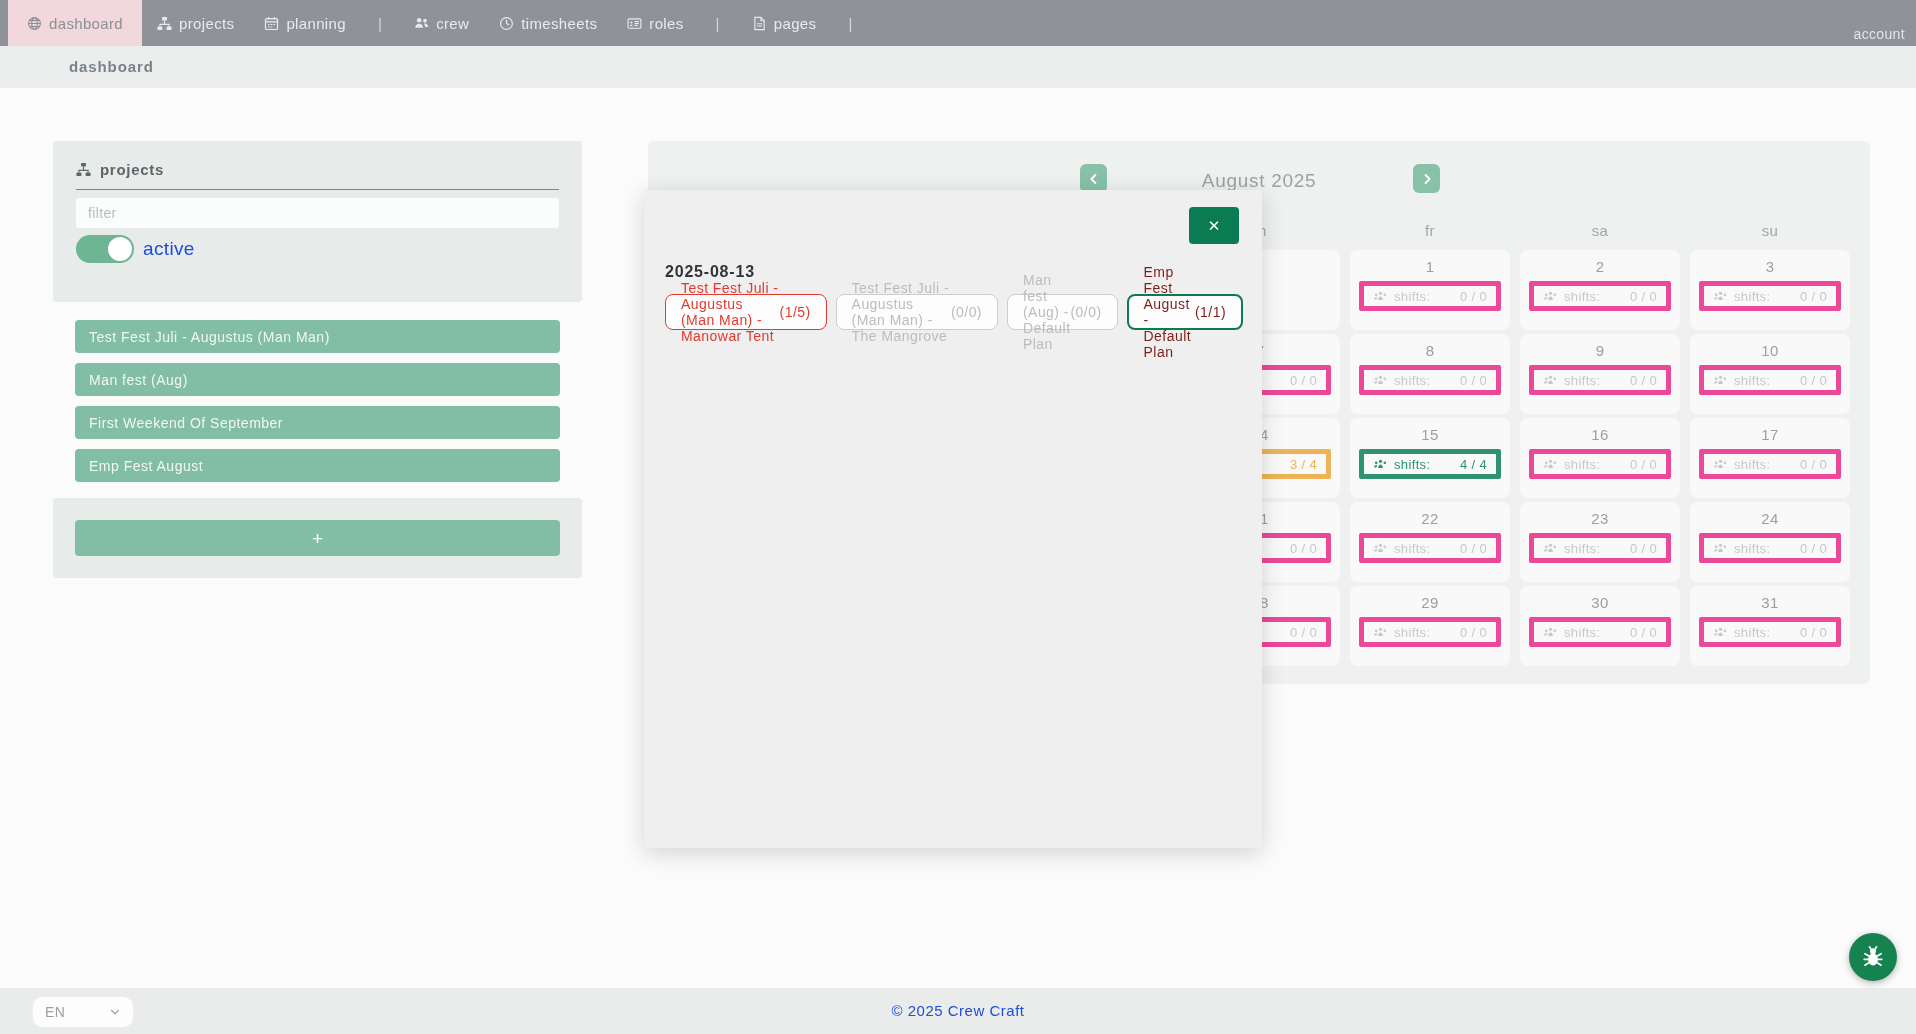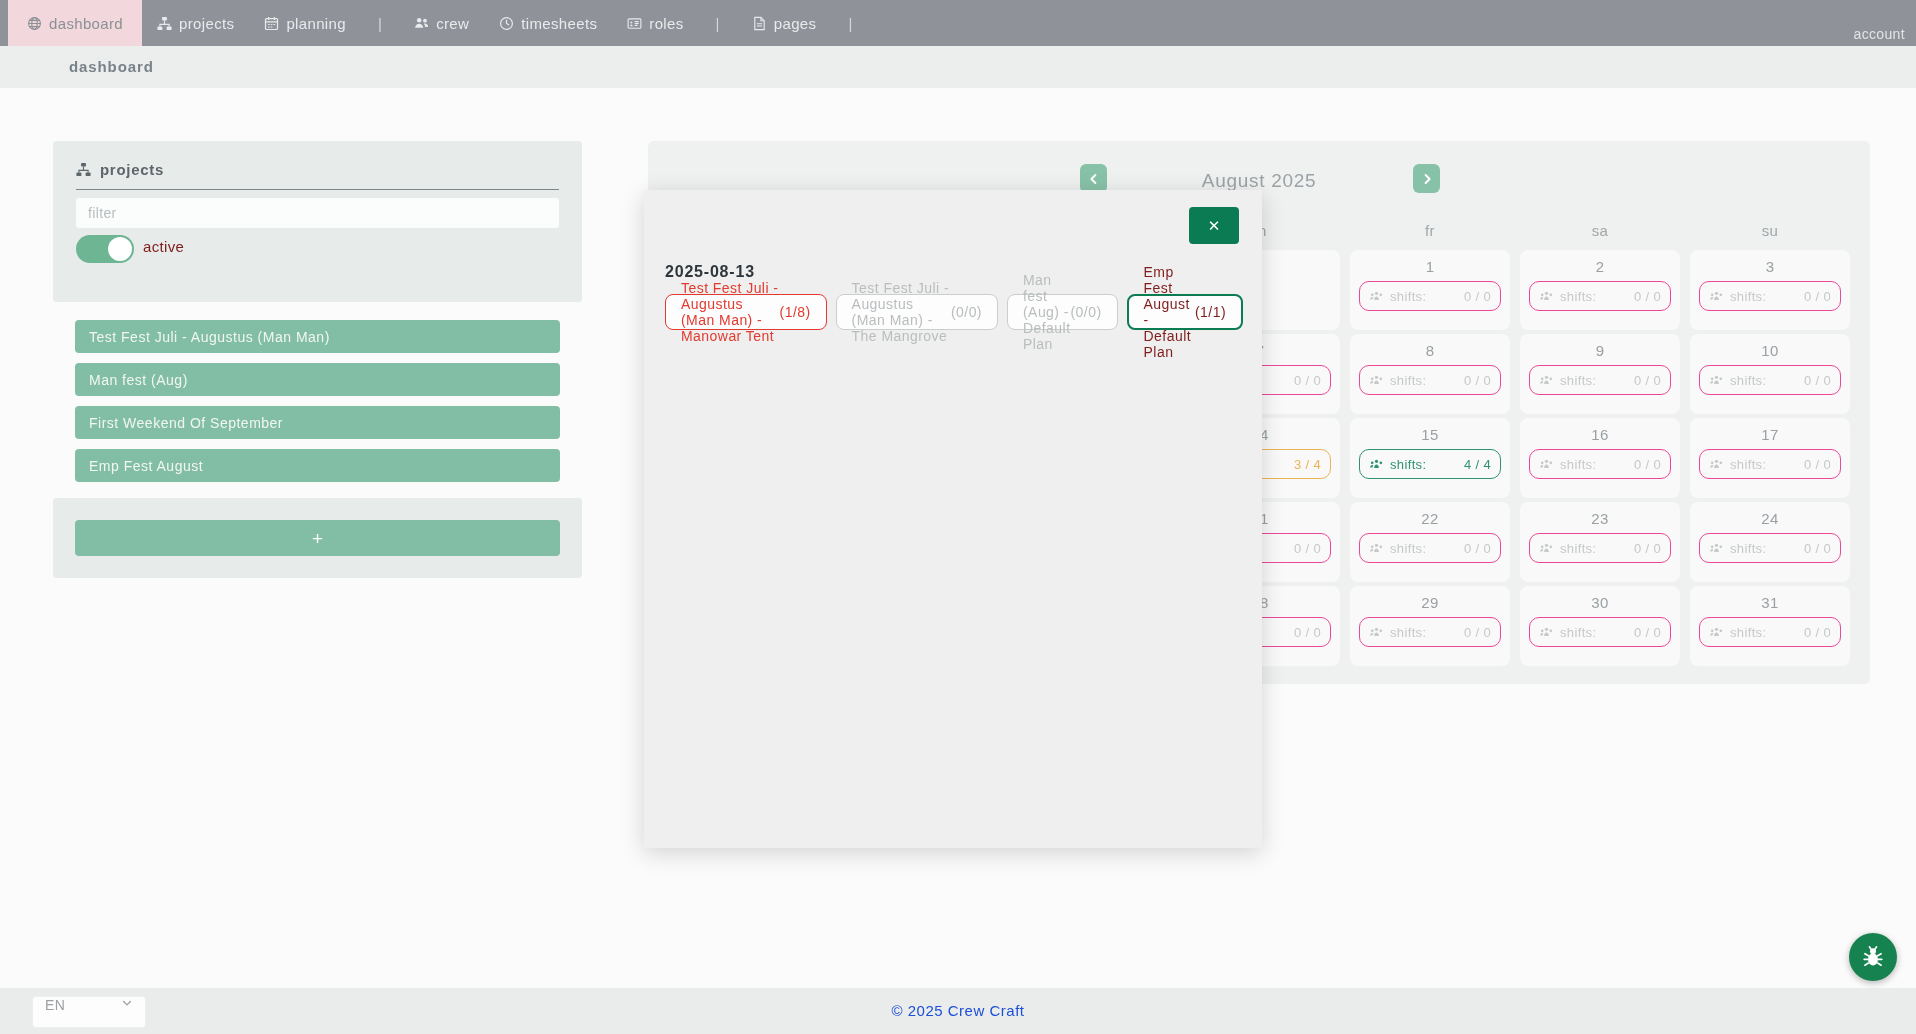--- a/index.html
+++ b/index.html
@@ -33,21 +33,21 @@
               color:#5d666b;font-size:15px;font-weight:bold;letter-spacing:.7px;
               padding-bottom:11px;border-bottom:1px solid #7b858c}
   .panel-head .ic svg{width:15px;height:15px}
   .filter{position:absolute;left:23px;top:57px;width:483px;height:30px;border:0;background:#fbfcfc;
           border-radius:3px;padding:0 12px;box-sizing:border-box;font-size:14px;color:#0c4a6e;
           font-family:inherit;letter-spacing:.35px;outline:none}
   .filter::placeholder{color:#b8bdbf}
   .toggle-row{position:absolute;left:23px;top:94px;display:flex;gap:9px;align-items:flex-start}
   .toggle{width:58px;height:28px;border-radius:14px;background:#6db593;position:relative;cursor:pointer}
   .knob{position:absolute;right:2px;top:2px;width:24px;height:24px;border-radius:50%;background:#fff}
-  .toggle-label{color:#7f1d1d;font-size:15px;margin-top:3px}
+  .toggle-label{color:#1d4ed8;font-size:19px;margin-top:3px}
 
   .project-list{position:absolute;left:75px;top:320px;width:485px;display:flex;flex-direction:column;gap:10px}
   .proj-btn{height:33px;background:#82bda6;border:0;border-radius:4px;color:#f2f7f4;font-size:14px;
             display:flex;align-items:center;padding:0 14px;letter-spacing:.5px;cursor:pointer;
             font-family:inherit;text-align:left}
   .add-panel{left:53px;top:498px;width:529px;height:80px}
   .add-btn{position:absolute;left:22px;top:22px;width:485px;height:36px;background:#82bda6;border:0;
            border-radius:4px;color:#fbfdfc;font-size:19px;cursor:pointer;font-family:inherit;line-height:1}
 
   
@@ -58,21 +58,21 @@
   .cal-nav.prev{left:432px}
   .cal-nav.next{left:765px}
   .cal-title{position:absolute;top:29px;left:0;width:100%;text-align:center;color:#9ca2a5;font-size:19px;letter-spacing:.7px}
   .weekdays{position:absolute;left:22px;top:81px;width:1180px;display:grid;grid-template-columns:repeat(7,1fr);
             column-gap:10px;color:#a0a6a9;font-size:15px;text-align:center}
   .daygrid{position:absolute;left:22px;top:109px;width:1180px;display:grid;grid-template-columns:repeat(7,1fr);
            column-gap:10px;row-gap:4px}
   .cell{height:80px;background:#f8f9f8;border-radius:8px;cursor:pointer}
   .cell.blank{cursor:default}
   .daynum{text-align:center;margin-top:8px;color:#9aa0a3;font-size:15px;height:19px}
-  .badge{margin:4px 9px 0;height:30px;border:1px solid #ec4899;border-radius:10px;display:flex;align-items:center;
+  .badge{margin:4px 9px 0;height:30px;border:5px solid #ec4899;border-radius:2px;display:flex;align-items:center;
          padding:0 9px;font-size:13px;color:#c6c9c9;box-sizing:border-box}
   .badge .ic svg{width:15px;height:15px}
   .blabel{margin-left:6px}
   .bcount{margin-left:auto}
   .badge.warn{border-color:#ecb456;color:#ecb456}
   .badge.ok{border-color:#2f9273;color:#2f9273}
 
   
   .modal{position:absolute;left:644px;top:190px;width:618px;height:658px;background:#efefef;
          box-shadow:0 5px 22px rgba(0,0,0,.16);z-index:10}
@@ -83,22 +83,22 @@
   .plan-row{height:36px;border-radius:8px;background:#fdfdfd;display:flex;align-items:center;padding:0 15px;
             font-size:14px;box-sizing:border-box;cursor:pointer;letter-spacing:.45px}
   .plan-row.alert{border:1px solid #e23a2e;color:#e23a2e}
   .plan-row.empty{border:1px solid #cbcecd;color:#b9bdbe}
   .plan-row.ok{border:2px solid #0b7c52;color:#7f1d1d}
   .pcount{margin-left:auto}
 
   
   .footer{position:absolute;left:0;bottom:0;width:100%;height:46px;background:#e9eceb}
   .copyright{text-align:center;line-height:46px;color:#1d4ed8;font-size:15px;letter-spacing:.5px}
-  .lang{position:absolute;left:33px;top:9px;width:112px;height:30px;background:#fdfdfd;border-radius:3px;
-        display:flex;align-items:flex-start;padding:0 12px;color:#9aa0a3;font-size:14px;box-sizing:border-box;
+  .lang{position:absolute;left:33px;top:9px;width:100px;height:30px;background:#fdfdfd;border-radius:10px;
+        display:flex;align-items:center;padding:0 12px;color:#9aa0a3;font-size:14px;box-sizing:border-box;
         cursor:pointer;box-shadow:0 0 0 1px #edefee}
   .lang-chev{margin-left:auto}
   .lang-chev svg{width:12px;height:12px}
 
   
   .bug{position:absolute;left:1849px;top:933px;width:48px;height:48px;border-radius:50%;background:#16824f;
        border:0;cursor:pointer;display:flex;align-items:center;justify-content:center;
        box-shadow:0 2px 7px rgba(0,0,0,.28);z-index:20;color:#fff}
   .bug .ic svg{width:24px;height:24px}
 </style>
@@ -719,21 +719,21 @@
       </div>
     </div>
 </div>
 
 <div class="modal">
   <button class="modal-close">✕</button>
   <div class="modal-date">2025-08-13</div>
   <div class="plan-list" id="plan-list">
       <div class="plan-row alert">
         <span class="plabel">Test Fest Juli - Augustus (Man Man) - Manowar Tent</span>
-        <span class="pcount">(1/8)</span>
+        <span class="pcount">(1/5)</span>
       </div>
       <div class="plan-row empty">
         <span class="plabel">Test Fest Juli - Augustus (Man Man) - The Mangrove</span>
         <span class="pcount">(0/0)</span>
       </div>
       <div class="plan-row empty">
         <span class="plabel">Man fest (Aug) - Default Plan</span>
         <span class="pcount">(0/0)</span>
       </div>
       <div class="plan-row ok">

